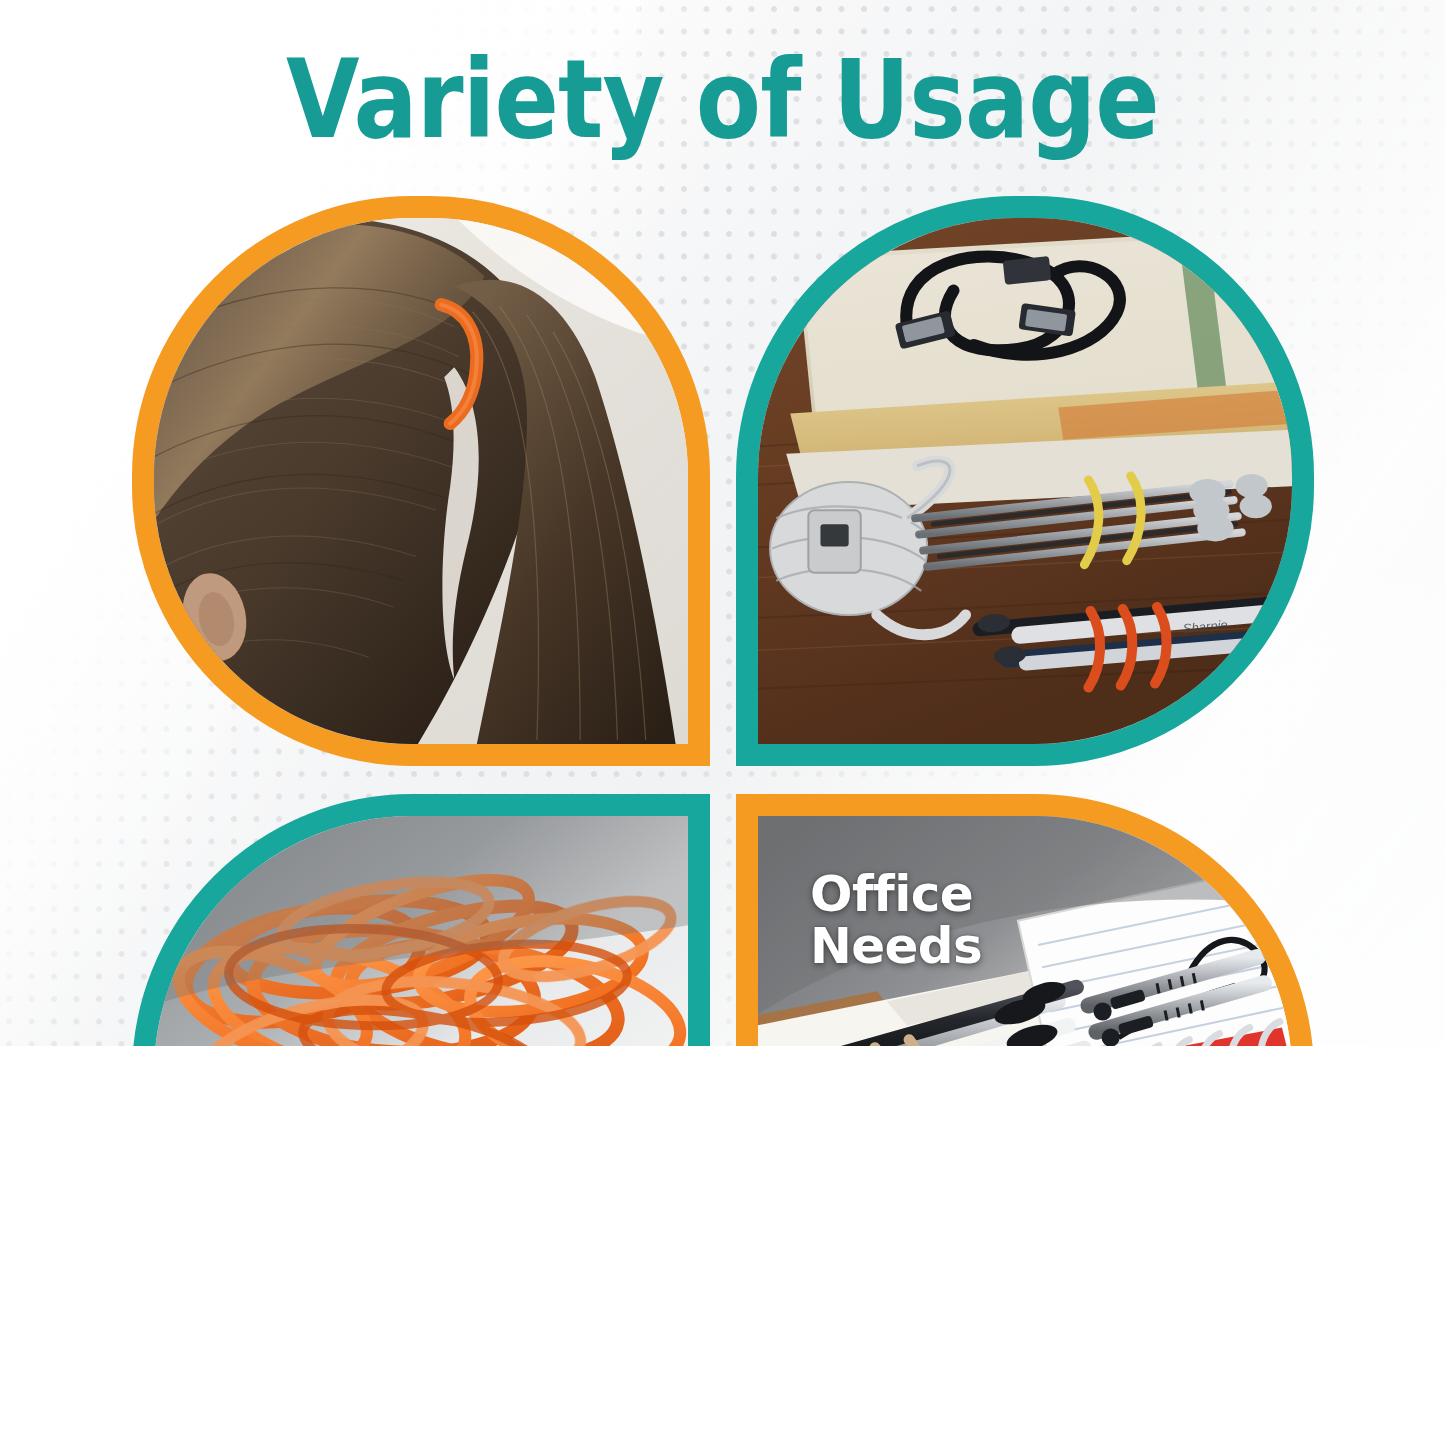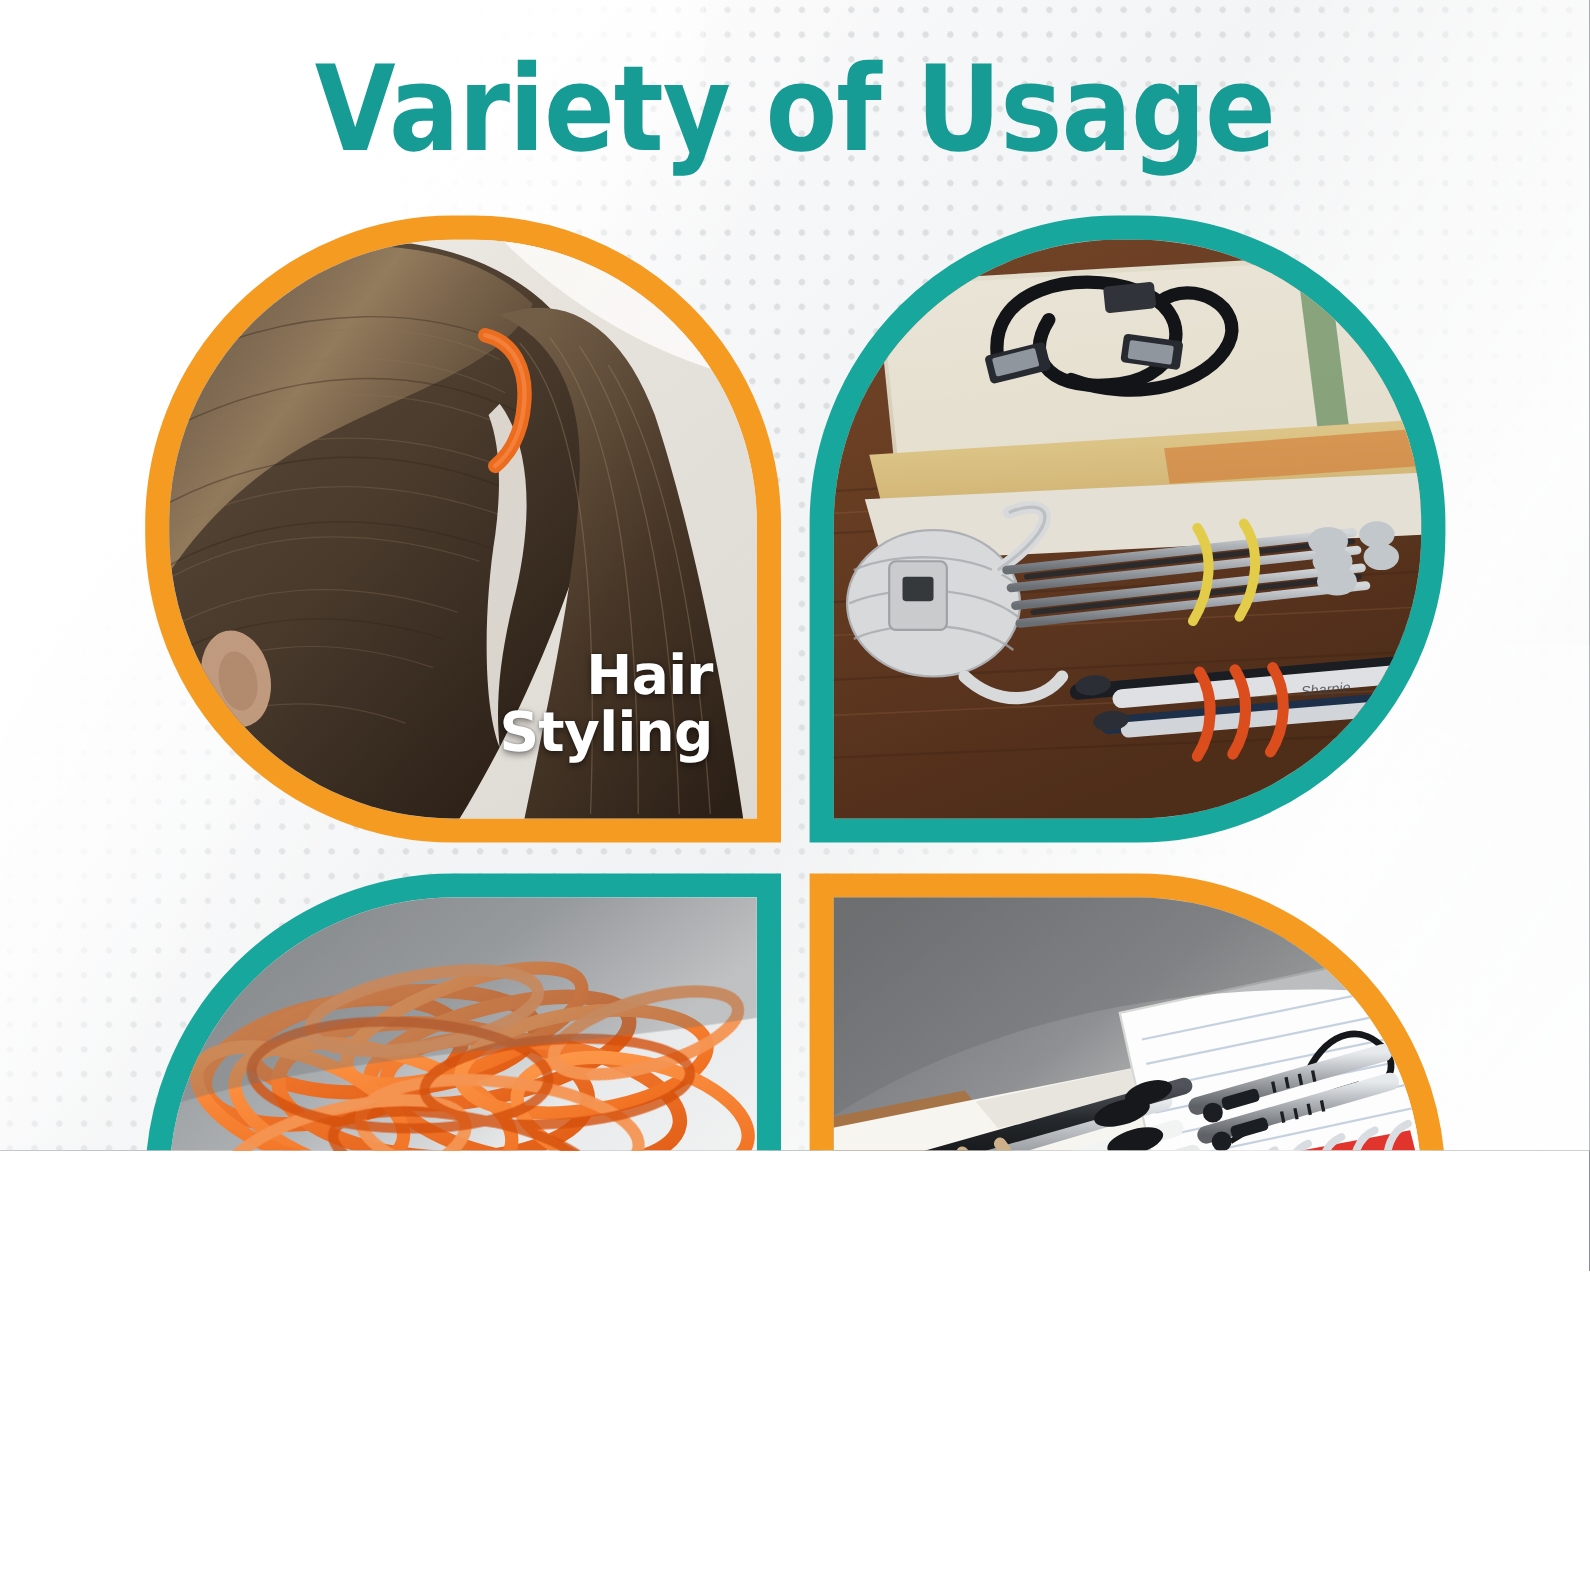--- a/index.html
+++ b/index.html
@@ -6,21 +6,21 @@
     margin: 0;
     padding: 0;
     background: #ffffff;
   }
   #stage {
     position: relative;
     width: 1445px;
     height: 1046px;
     overflow: hidden;
     font-family: "Liberation Sans", sans-serif;
-    background: #0f172a;
+    background: #4c1d95;
   }
 
   
   .bg-base {
     position: absolute;
     inset: 0;
     background:
       linear-gradient(135deg, #ffffff 0%, #fbfbfc 22%, #f3f4f5 48%, #eff0f1 70%, #f6f7f7 100%);
   }
   .bg-dots {
@@ -200,22 +200,20 @@
 
           <path d="M300 150 C 330 190 330 260 312 330 C 300 380 296 420 300 460 C 284 420 286 330 296 268 C 302 222 300 186 290 160 Z" fill="#efece7" opacity=".9"></path>
 
           <path d="M287 88 C 312 94 325 118 322 150 C 320 178 308 196 296 206" stroke="#ef6a1a" stroke-width="13" fill="none" stroke-linecap="round"></path>
           <path d="M287 88 C 312 94 325 118 322 150 C 320 178 308 196 296 206" stroke="#ff9050" stroke-width="4" fill="none" stroke-linecap="round" opacity=".55"></path>
 
           <path d="M300 0 L 534 0 L 534 130 C 440 110 360 60 300 0 Z" fill="#ffffff" opacity=".92"></path>
           <rect width="534" height="526" fill="url(#hairLight)" opacity=".1"></rect>
         </svg>
       </div>
-      <div class="caption cap-tl">Hair
-Styling</div>
     </div>
 
     <div class="petal p-tr">
       <div class="photo">
         <svg viewBox="0 0 534 526" preserveAspectRatio="xMidYMid slice" role="img">
           <defs>
             <linearGradient id="wood" x1="0" y1="0" x2="0.4" y2="1">
               <stop offset="0" stop-color="#7b4a2b"></stop>
               <stop offset="0.5" stop-color="#6b3f24"></stop>
               <stop offset="1" stop-color="#53301b"></stop>
@@ -521,16 +519,18 @@
                 <circle cx="102" cy="444" r="3"></circle>
               <circle cx="84" cy="486" r="3"></circle>
                 <circle cx="100" cy="484" r="3"></circle>
                 <circle cx="116" cy="482" r="3"></circle>
             </g>
           </g>
 
           <path d="M0 0 L 534 0 L 534 90 C 330 70 140 110 0 200 Z" fill="#6c6e71" opacity=".45"></path>
         </svg>
       </div>
+      <div class="caption cap-br">Office
+Needs</div>
     </div>
 
   </div>
 </div>
 
 </body></html>

